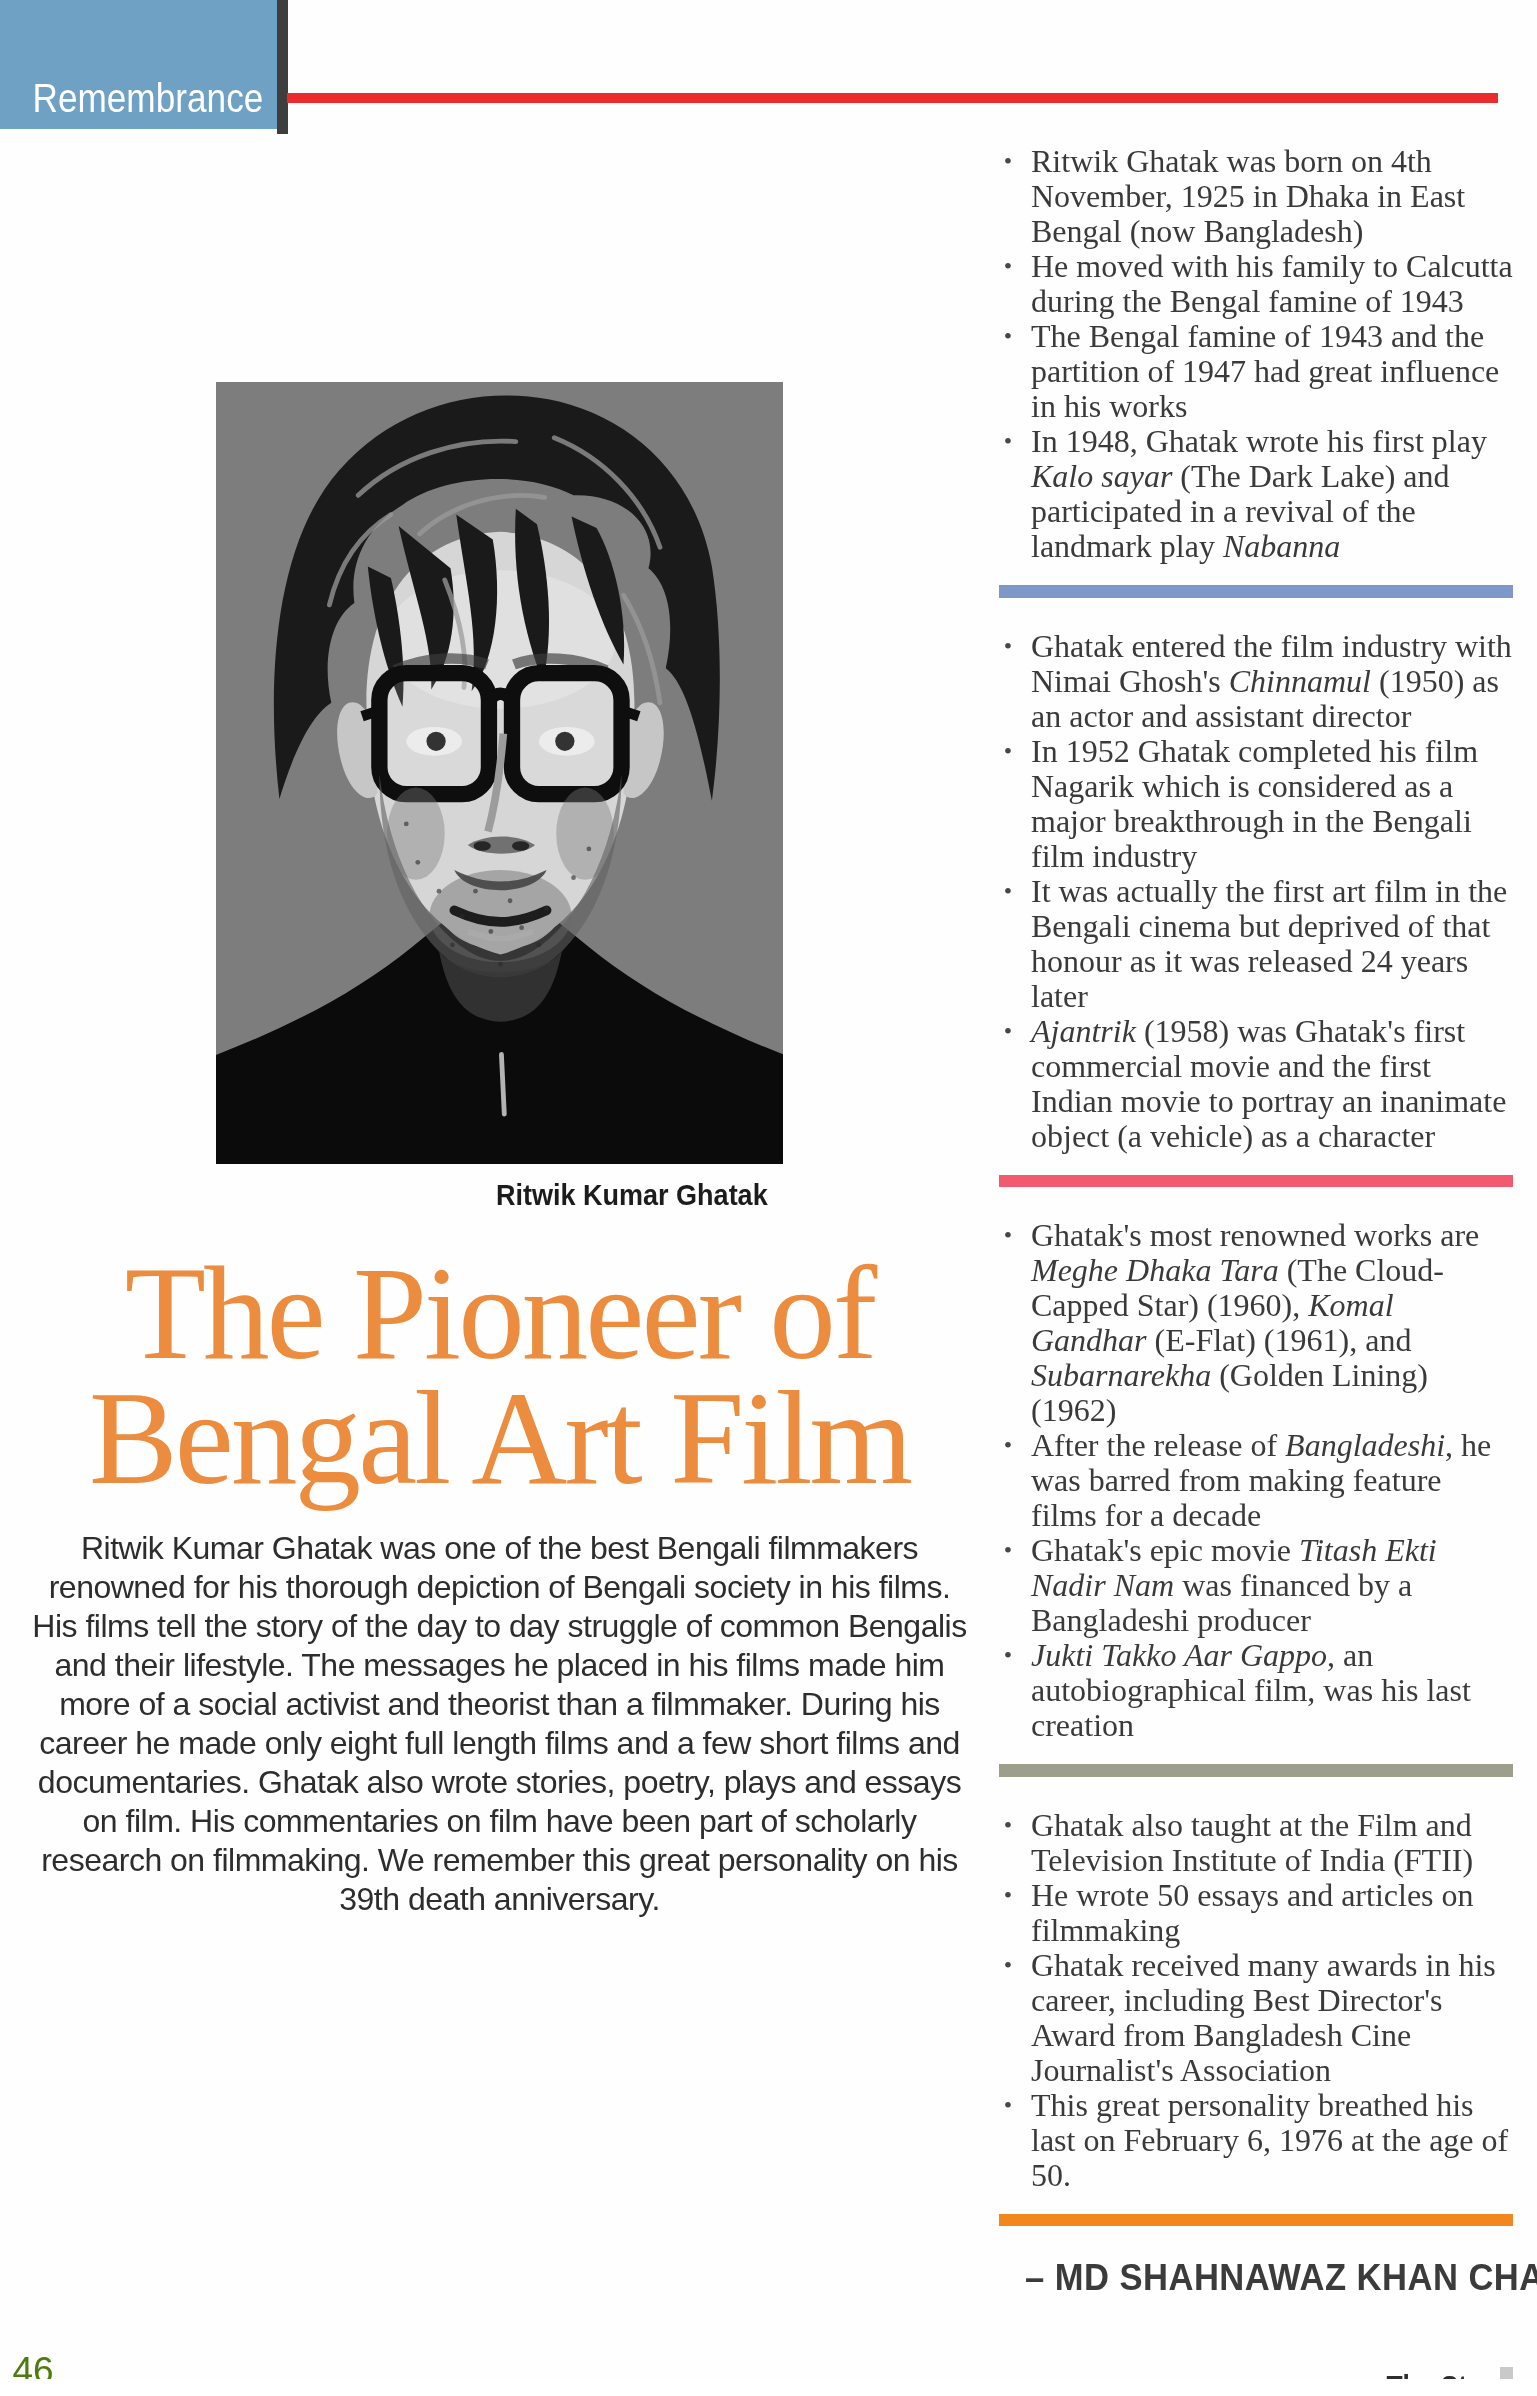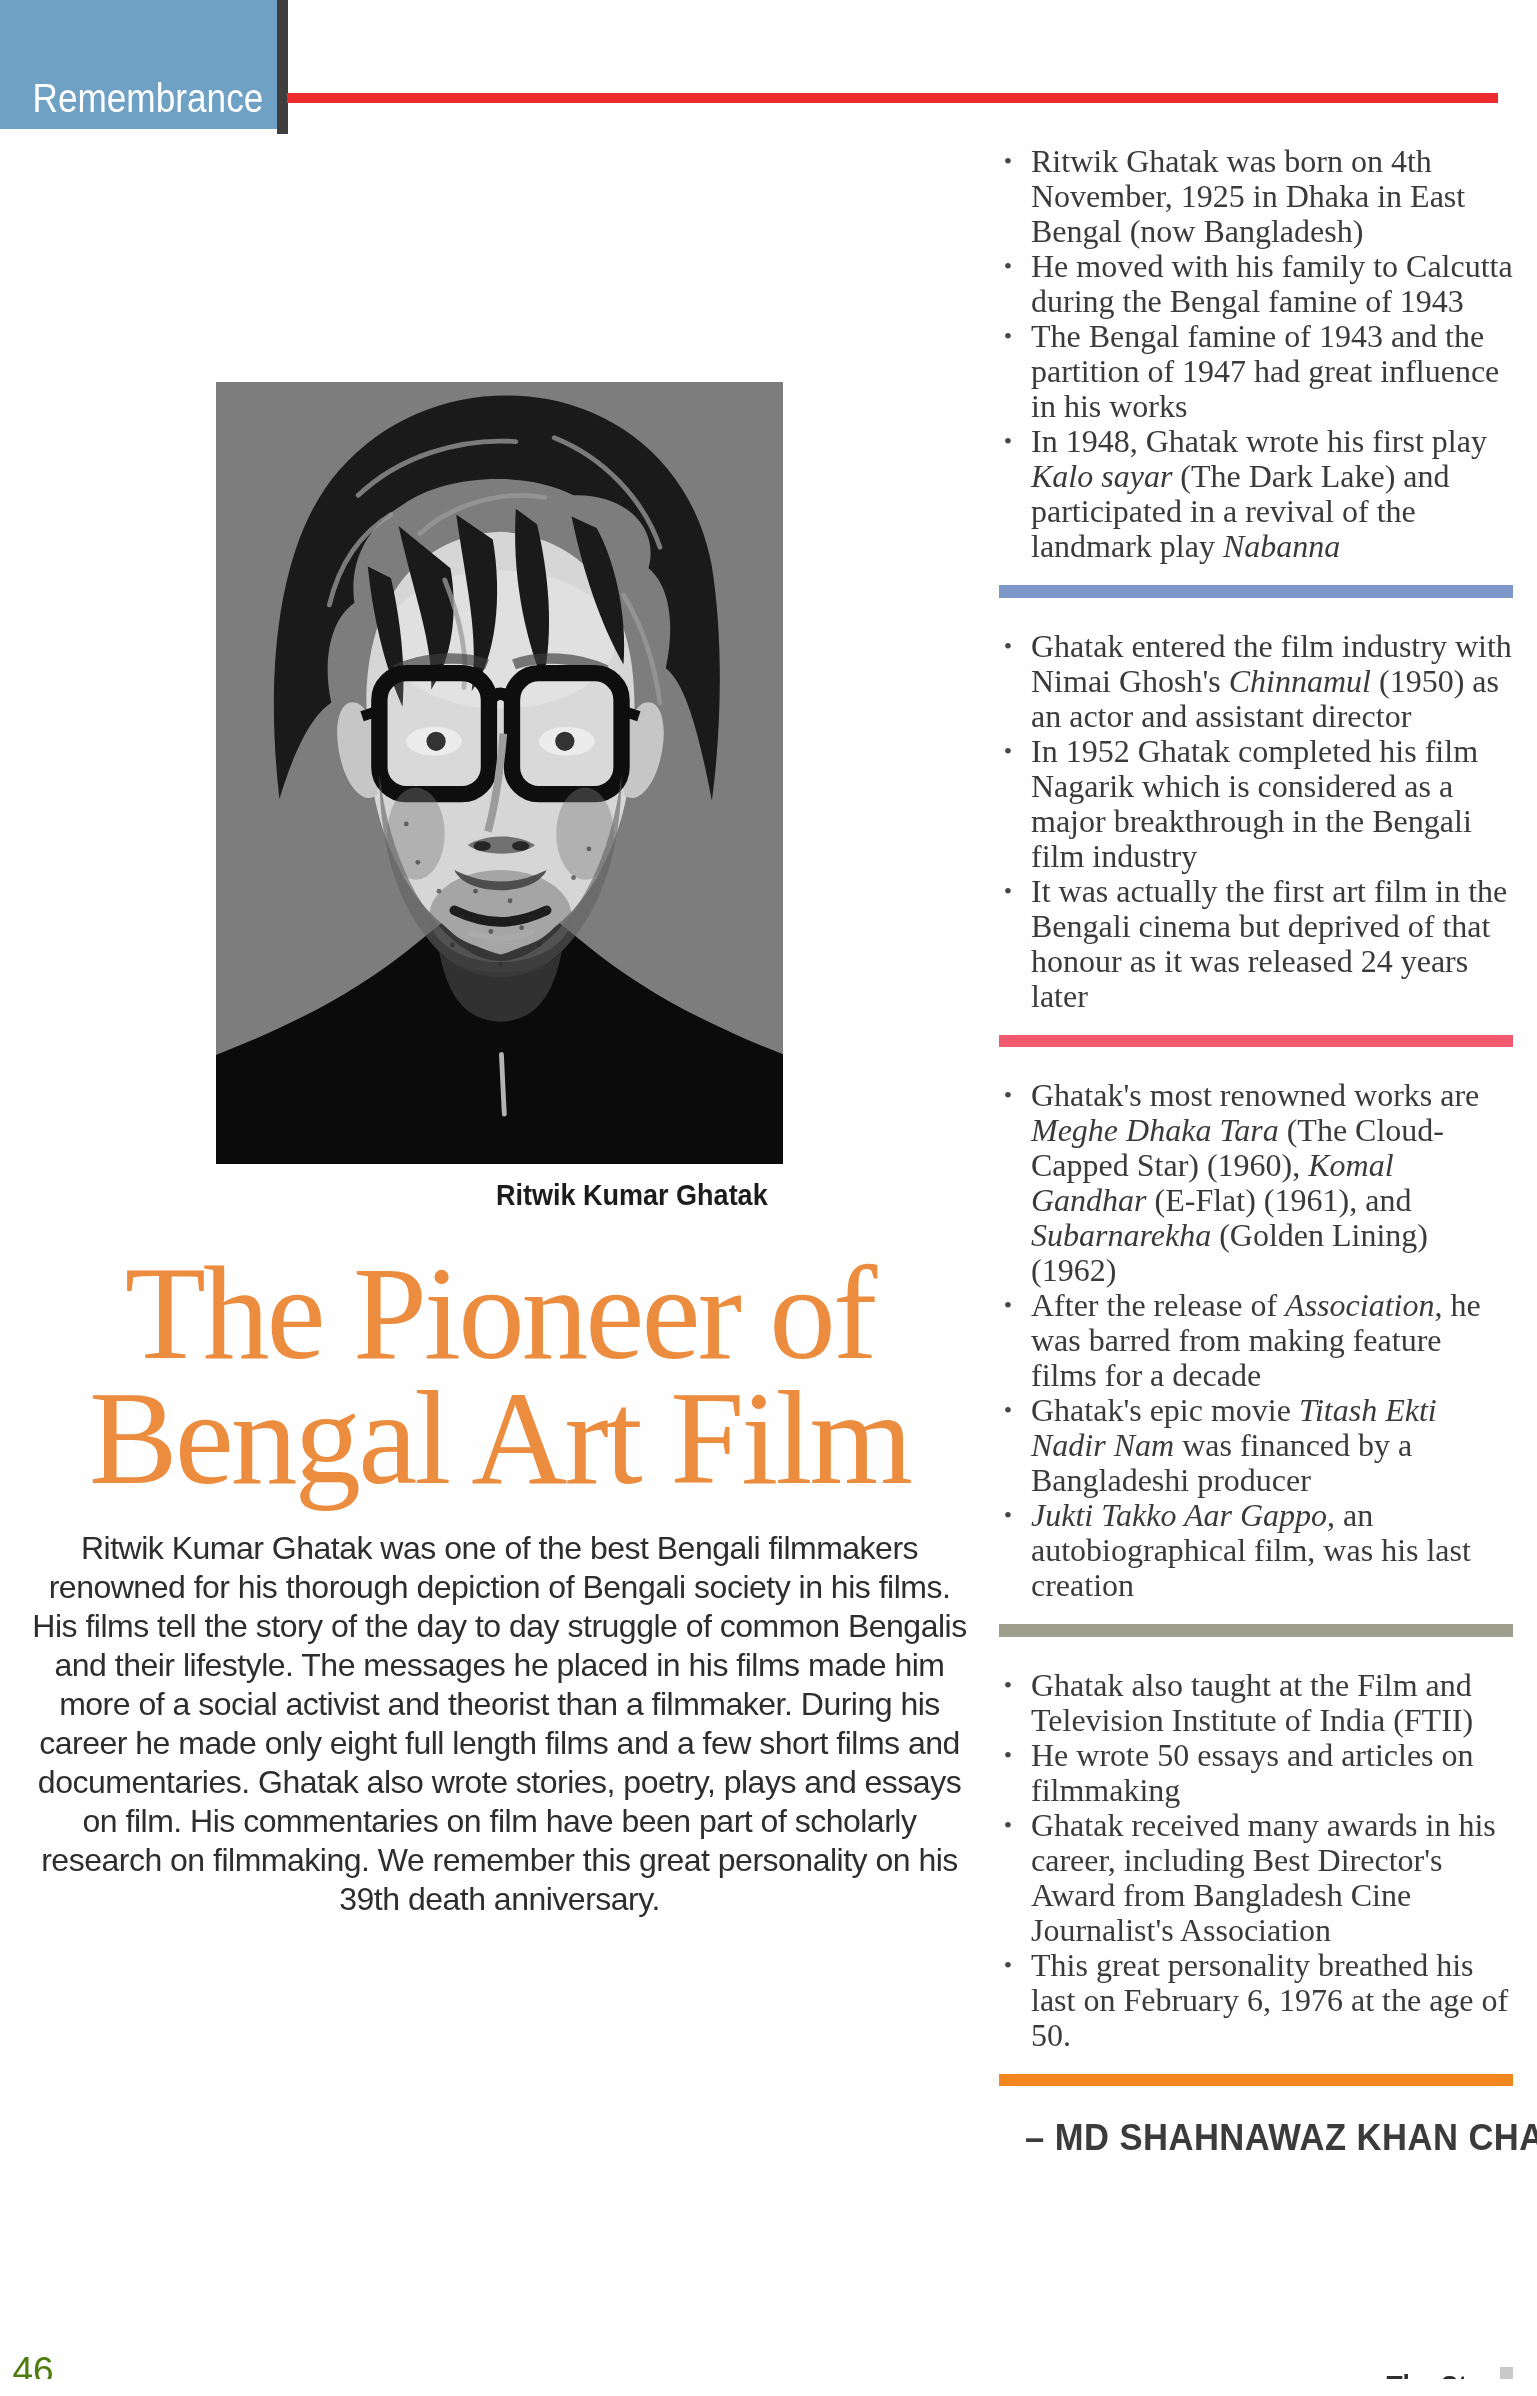--- a/index.html
+++ b/index.html
@@ -164,25 +164,26 @@
           <li><span>Ritwik Ghatak was born on 4th November, 1925 in Dhaka in East Bengal (now Bangladesh)</span></li>
           <li><span>He moved with his family to Calcutta during the Bengal famine of 1943</span></li>
           <li><span>The Bengal famine of 1943 and the partition of 1947 had great influence in his works</span></li>
           <li><span>In 1948, Ghatak wrote his first play </span><i>Kalo sayar</i><span> (The Dark Lake) and participated in a revival of the landmark play </span><i>Nabanna</i></li>
         </ul>
         <div class="divider" style="background: rgb(126, 151, 201);"></div>
         <ul class="facts">
           <li><span>Ghatak entered the film industry with Nimai Ghosh's </span><i>Chinnamul</i><span> (1950) as an actor and assistant director</span></li>
           <li><span>In 1952 Ghatak completed his film Nagarik which is considered as a major breakthrough in the Bengali film industry</span></li>
           <li><span>It was actually the first art film in the Bengali cinema but deprived of that honour as it was released 24 years later</span></li>
+          <li><i>Ajantrik</i><span> (1958) was Ghatak's first commercial movie and the first Indian movie to portray an inanimate object (a vehicle) as a character</span></li>
         </ul>
         <div class="divider" style="background: rgb(241, 90, 111);"></div>
         <ul class="facts">
           <li><span>Ghatak's most renowned works are </span><i>Meghe Dhaka Tara</i><span> (The Cloud-Capped Star) (1960), </span><i>Komal Gandhar</i><span> (E-Flat) (1961), and </span><i>Subarnarekha</i><span> (Golden Lining) (1962)</span></li>
-          <li><span>After the release of </span><i>Association</i><span>, he was barred from making feature films for a decade</span></li>
+          <li><span>After the release of </span><i>Bangladeshi</i><span>, he was barred from making feature films for a decade</span></li>
           <li><span>Ghatak's epic movie </span><i>Titash Ekti Nadir Nam</i><span> was financed by a Bangladeshi producer</span></li>
           <li><i>Jukti Takko Aar Gappo</i><span>, an autobiographical film, was his last creation</span></li>
         </ul>
         <div class="divider" style="background: rgb(158, 158, 140);"></div>
         <ul class="facts">
           <li><span>Ghatak also taught at the Film and Television Institute of India (FTII)</span></li>
           <li><span>He wrote 50 essays and articles on filmmaking</span></li>
           <li><span>Ghatak received many awards in his career, including Best Director's Award from Bangladesh Cine Journalist's Association</span></li>
           <li><span>This great personality breathed his last on February 6, 1976 at the age of 50.</span></li>
         </ul>

